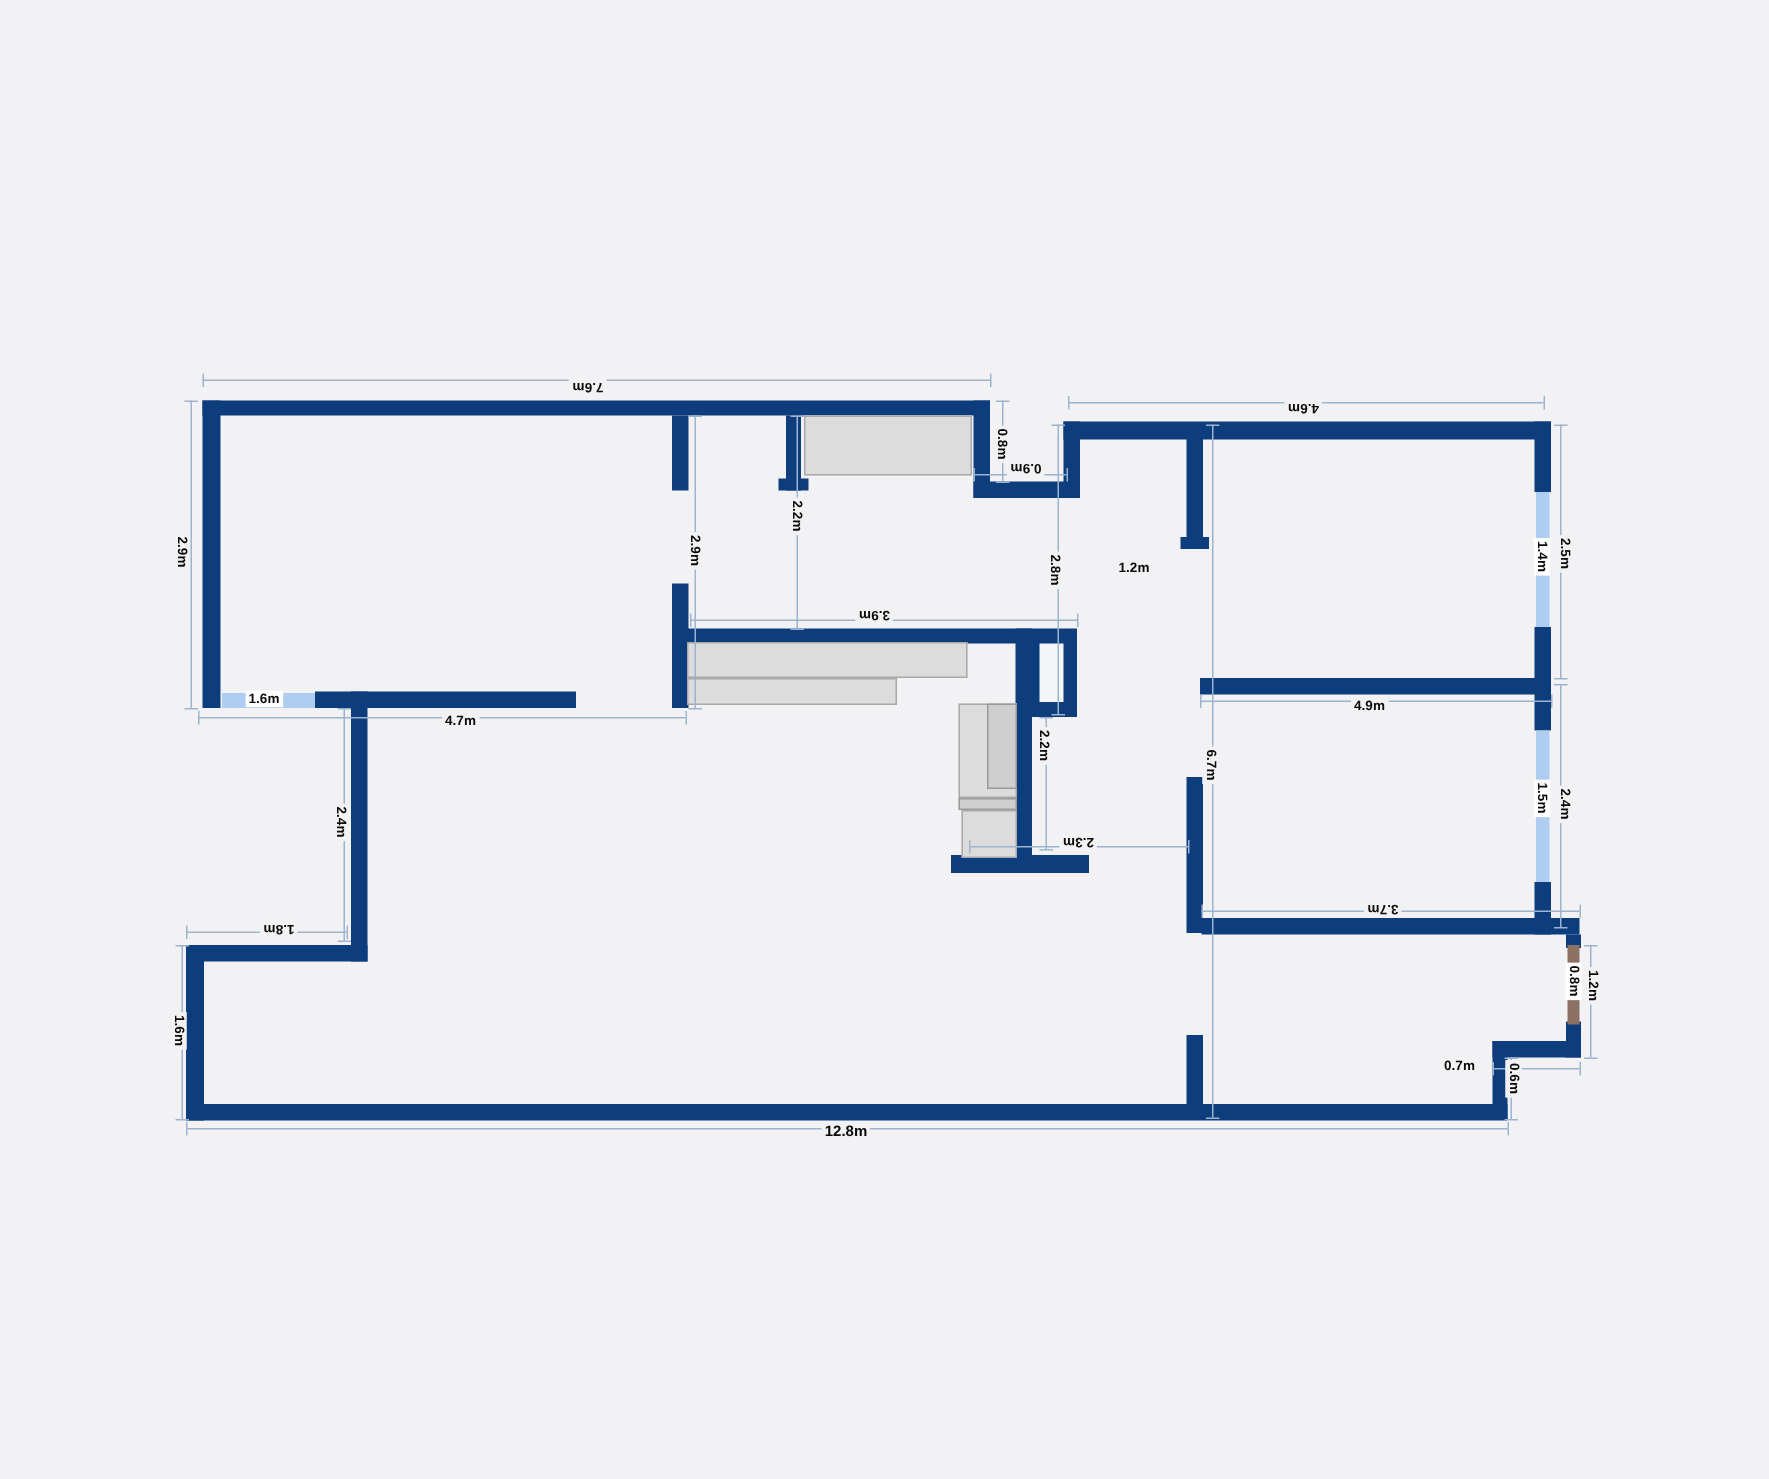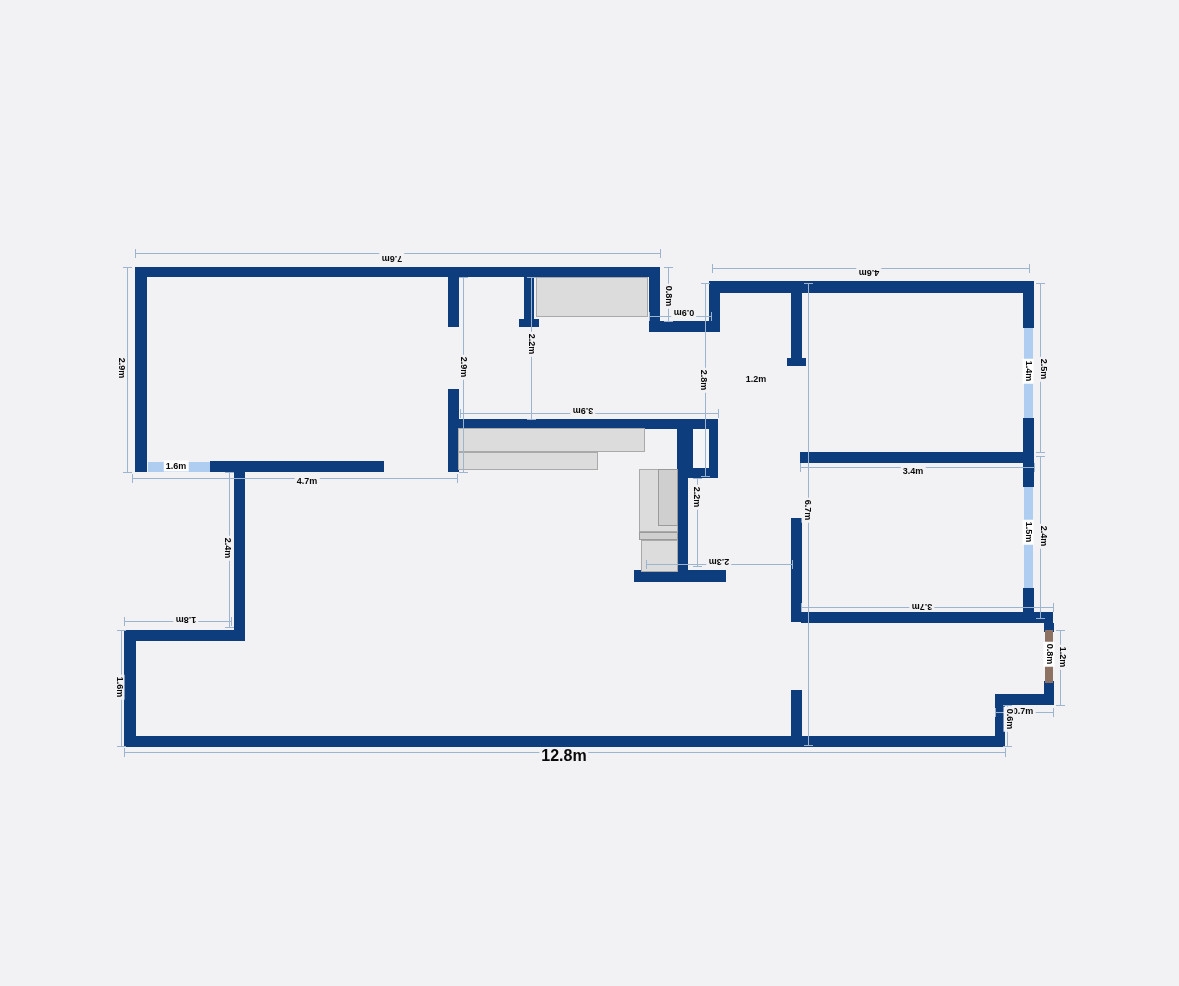--- a/index.html
+++ b/index.html
@@ -21,21 +21,21 @@
   .dimlabel{
     position:absolute;
     font-size:9px;font-weight:bold;color:#0a0a0a;
     background:#f2f2f4;
     padding:0 2px;line-height:11px;white-space:nowrap;
     transform:translate(-50%,-50%);
   }
   .dimlabel.r180{transform:translate(-50%,-50%) rotate(180deg);}
   .dimlabel.r90{transform:translate(-50%,-50%) rotate(90deg);}
   .dimlabel.whitebg{background:#ffffff;}
-  .dimlabel.big{font-size:16px;}
+  .dimlabel.big{font-size:10px;}
 </style>
 </head>
 <body>
 
 <div id="canvas">
     <div class="wall" style="left: 135px; top: 267px; width: 525px; height: 10px;"></div>
     <div class="wall" style="left: 135px; top: 267px; width: 12px; height: 205px;"></div>
     <div class="wall" style="left: 210px; top: 461px; width: 174px; height: 11px;"></div>
     <div class="wall" style="left: 649px; top: 267px; width: 11px; height: 65px;"></div>
     <div class="wall" style="left: 649px; top: 321px; width: 71px; height: 11px;"></div>
@@ -112,21 +112,21 @@
     <div class="dimlabel r90" style="left: 703px; top: 380px;">2.8m</div>
     <div class="dimlabel r0" style="left: 756px; top: 379px;">1.2m</div>
     <div class="dimlabel r90 whitebg" style="left: 1028px; top: 371px;">1.4m</div>
     <div class="dimline" style="left: 1040px; top: 283px; width: 1px; height: 169px;"></div>
     <div class="tick" style="left: 1036px; top: 283px; width: 9px; height: 1px;"></div>
     <div class="tick" style="left: 1036px; top: 452px; width: 9px; height: 1px;"></div>
     <div class="dimlabel r90" style="left: 1043px; top: 369px;">2.5m</div>
     <div class="dimline" style="left: 800px; top: 467px; width: 234px; height: 1px;"></div>
     <div class="tick" style="left: 800px; top: 463px; width: 1px; height: 9px;"></div>
     <div class="tick" style="left: 1034px; top: 463px; width: 1px; height: 9px;"></div>
-    <div class="dimlabel r0" style="left: 913px; top: 471px;">3.4m</div>
+    <div class="dimlabel r0" style="left: 913px; top: 471px;">4.9m</div>
     <div class="dimline" style="left: 808px; top: 283px; width: 1px; height: 462px;"></div>
     <div class="tick" style="left: 804px; top: 283px; width: 9px; height: 1px;"></div>
     <div class="tick" style="left: 804px; top: 745px; width: 9px; height: 1px;"></div>
     <div class="dimlabel r90" style="left: 807px; top: 510px;">6.7m</div>
     <div class="dimlabel r90 whitebg" style="left: 1028px; top: 532px;">1.5m</div>
     <div class="dimline" style="left: 1040px; top: 456px; width: 1px; height: 162px;"></div>
     <div class="tick" style="left: 1036px; top: 456px; width: 9px; height: 1px;"></div>
     <div class="tick" style="left: 1036px; top: 618px; width: 9px; height: 1px;"></div>
     <div class="dimlabel r90" style="left: 1043px; top: 536px;">2.4m</div>
     <div class="dimline" style="left: 801px; top: 607px; width: 252px; height: 1px;"></div>
@@ -167,18 +167,18 @@
     <div class="tick" style="left: 1005px; top: 748px; width: 1px; height: 9px;"></div>
     <div class="dimlabel r0 big" style="left: 564px; top: 755px;">12.8m</div>
     <div class="dimlabel r90 whitebg" style="left: 1049px; top: 654px;">0.8m</div>
     <div class="dimline" style="left: 1060px; top: 630px; width: 1px; height: 75px;"></div>
     <div class="tick" style="left: 1056px; top: 630px; width: 9px; height: 1px;"></div>
     <div class="tick" style="left: 1056px; top: 705px; width: 9px; height: 1px;"></div>
     <div class="dimlabel r90" style="left: 1062px; top: 657px;">1.2m</div>
     <div class="dimline" style="left: 995px; top: 712px; width: 58px; height: 1px;"></div>
     <div class="tick" style="left: 995px; top: 708px; width: 1px; height: 9px;"></div>
     <div class="tick" style="left: 1053px; top: 708px; width: 1px; height: 9px;"></div>
-    <div class="dimlabel r0" style="left: 1023px; top: 711px;">0.7m</div>
+    <div class="dimlabel r0" style="left: 973px; top: 711px;">0.7m</div>
     <div class="dimline" style="left: 1007px; top: 705px; width: 1px; height: 41px;"></div>
     <div class="tick" style="left: 1003px; top: 705px; width: 9px; height: 1px;"></div>
     <div class="tick" style="left: 1003px; top: 746px; width: 9px; height: 1px;"></div>
     <div class="dimlabel r90" style="left: 1009px; top: 719px;">0.6m</div>
   </div>
 
 </body></html>

